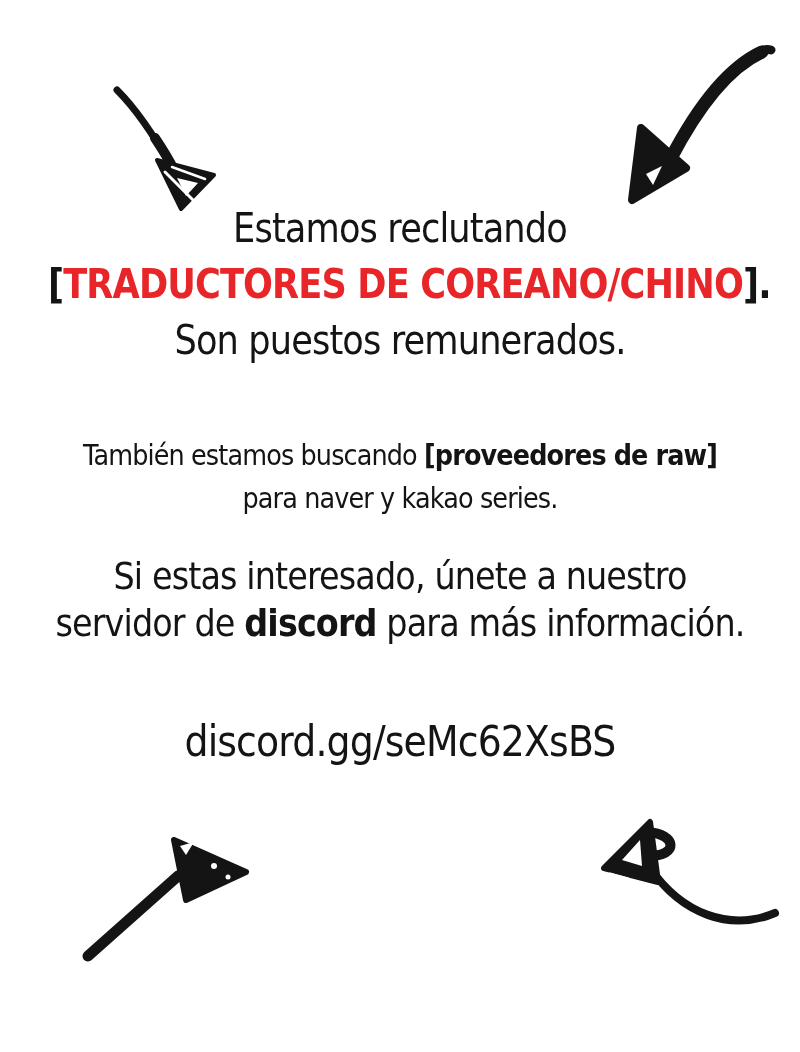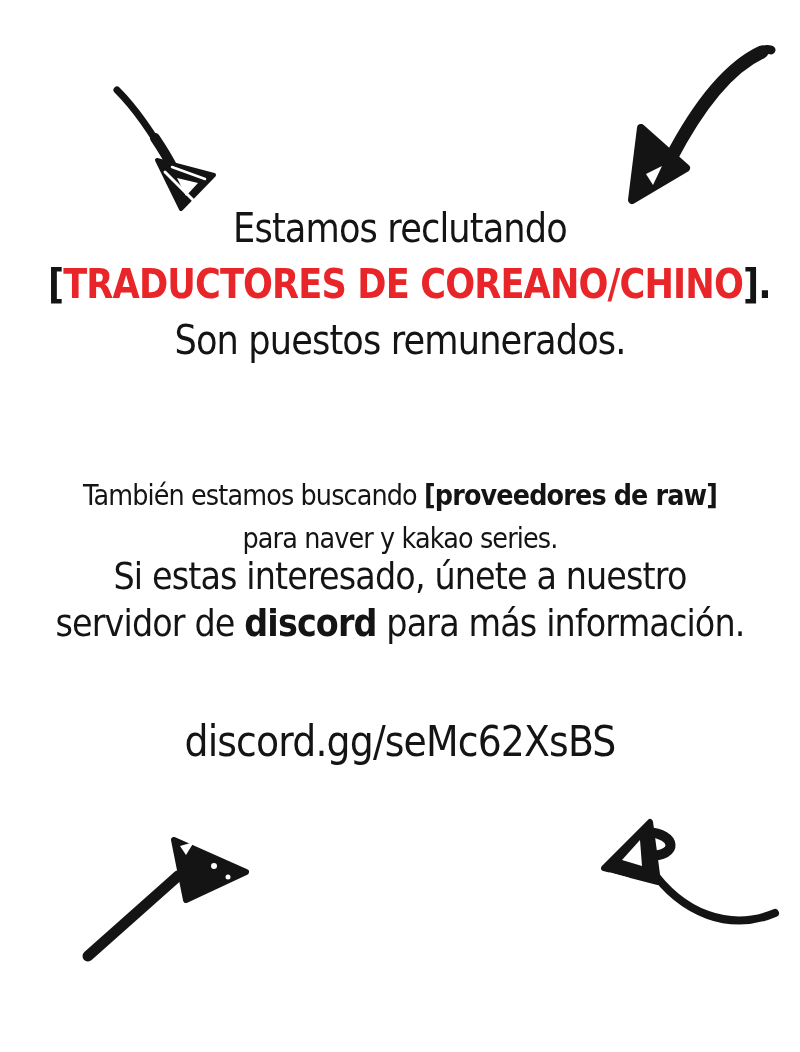--- a/index.html
+++ b/index.html
@@ -21,21 +21,21 @@
   .line{
     display:block;
     transform:scaleX(0.88);
     transform-origin:50% 50%;
     letter-spacing:-1px;
   }
   .recruit-block{top:200px;font-size:40px;line-height:56px;}
   .role-line{font-weight:bold;}
   .role-red{color:#e8262a;}
   .bracket{color:#141414;}
-  .raw-block{top:434px;font-size:29px;line-height:43px;margin-top:40px;}
+  .raw-block{top:434px;font-size:29px;line-height:43px;}
   .bold{font-weight:bold;}
   .cta-block{top:553px;font-size:38px;line-height:47px;}
   .url-line{top:698px;font-size:43px;font-weight:normal;line-height:86px;}
   .arrow{position:absolute;}
   .ink{stroke:#141414;fill:none;stroke-linecap:round;stroke-linejoin:round;}
   .ink-fill{fill:#141414;stroke:#141414;stroke-linejoin:round;}
   .paper{fill:#ffffff;stroke:none;}
   .paper-line{stroke:#ffffff;fill:none;stroke-linecap:round;}
 </style>
 </head>

